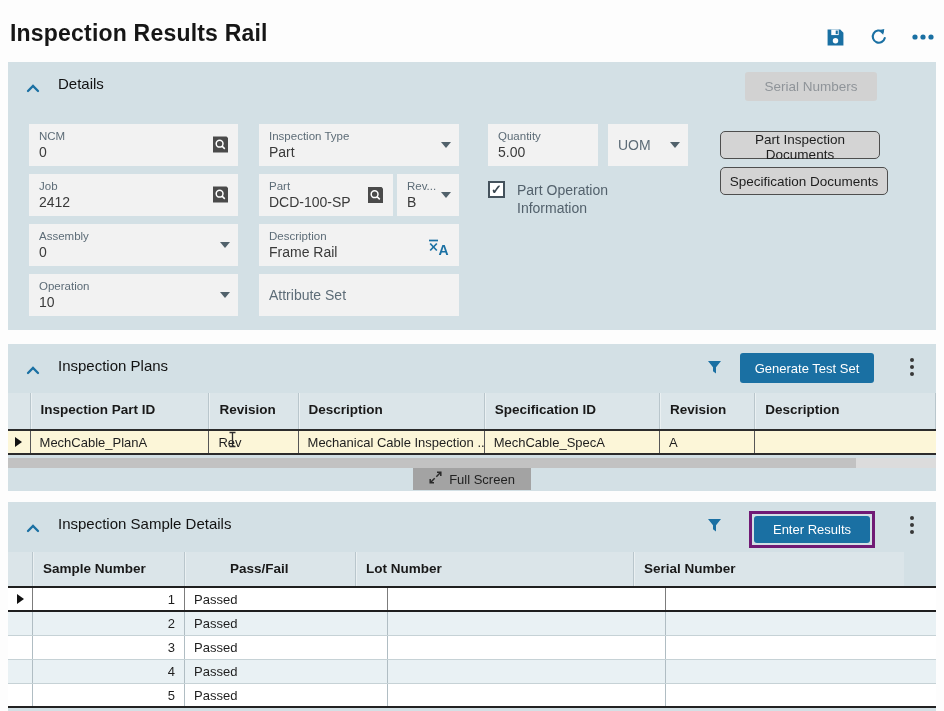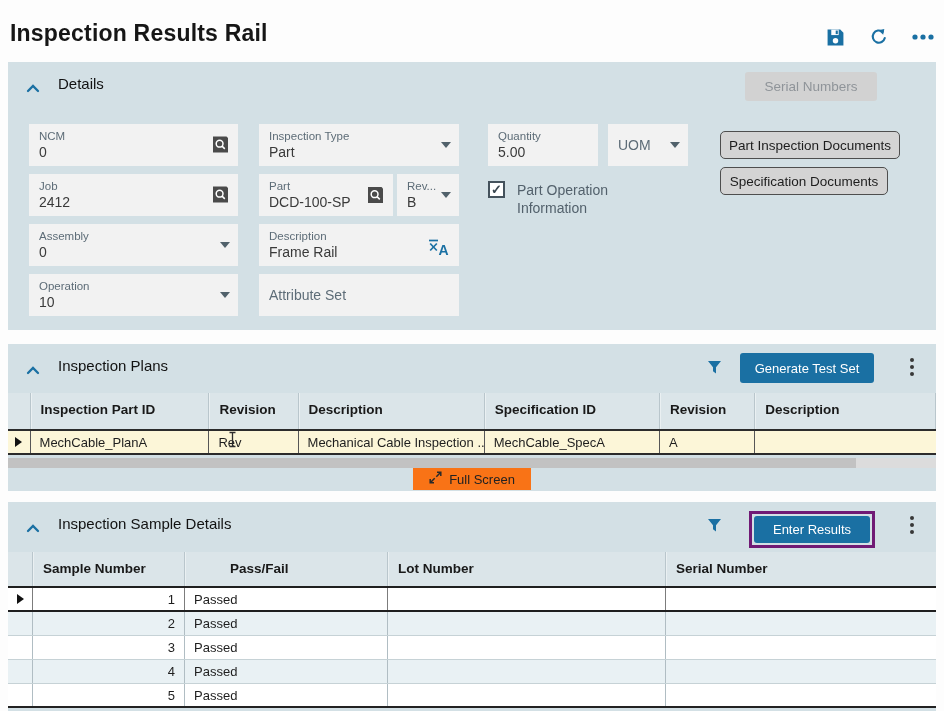--- a/index.html
+++ b/index.html
@@ -46,21 +46,21 @@
   .td-cell { font-size:13px; color:#1e1e1e; padding:4px 0 0 9px; white-space:nowrap; overflow:hidden; position:relative; }
   .sel-cell { padding:0; display:flex; align-items:center; justify-content:center; }
   .tri-right { width:0; height:0; border-top:5px solid transparent; border-bottom:5px solid transparent; border-left:7px solid #111111; }
 
   
   .plans-head { top:49px; height:36px; }
   .plans-data { top:85px; height:26px; background:#fcf6d8; border-top:2px solid #2b2b2b; border-bottom:2px solid #2b2b2b; }
   .plans-data .td-cell { border-right:1px solid #565656; }
   .plans-scrollbar { position:absolute; left:0; top:114px; width:928px; height:10px; background:#dcdcdc; }
   .plans-scroll-thumb { position:absolute; left:0; top:0; width:848px; height:10px; background:#c2c2c2; cursor:pointer; }
-  .btn-fullscreen { position:absolute; left:405px; top:124px; width:118px; height:22px; background:#f97316; border:none; font-size:13px; color:#222222; font-family:inherit; display:flex; align-items:center; justify-content:center; gap:7px; cursor:pointer; }
+  .btn-fullscreen { position:absolute; left:405px; top:124px; width:118px; height:22px; background:#a3a3a3; border:none; font-size:13px; color:#222222; font-family:inherit; display:flex; align-items:center; justify-content:center; gap:7px; cursor:pointer; }
 
   
   .samples-head { top:50px; height:34px; }
   .samp-row { display:flex; position:absolute; left:0; width:928px; }
   .samp-row .td-cell { border-right:1px solid #b0bdc3; }
   .row-selected { top:84px; height:26px; background:#ffffff; border-top:2px solid #1f1f1f; border-bottom:2px solid #1f1f1f; }
   .row-selected .td-cell { border-right:1px solid #7c7c7c; }
   .row-r2 { top:110px; } .row-r3 { top:134px; } .row-r4 { top:158px; } .row-r5 { top:182px; }
   .row-plain { height:24px; background:#ffffff; border-bottom:1px solid #c6d2d6; }
   .row-alt { height:24px; background:#e9f1f4; border-bottom:1px solid #c6d2d6; }
@@ -137,21 +137,21 @@
     <div class="field" style="left:480px; top:62px; width:110px;">
       <span class="f-label">Quantity</span>
       <span class="f-value">5.00</span>
     </div>
     <div class="field" style="left:600px; top:62px; width:80px;">
       <span class="f-label-only">UOM</span>
       <span class="f-icon">
           <i class="caret"></i>
         </span>
     </div>
-    <button class="btn-doc" style="left:712px; top:69px; width:180px;">Part Inspection Documents</button>
+    <button class="btn-doc" style="left:712px; top:69px; width:160px;">Part Inspection Documents</button>
 
     <div class="field" style="left:21px; top:112px; width:209px;">
       <span class="f-label">Job</span>
       <span class="f-value">2412</span>
       <span class="f-icon">
         <svg class="search-badge" viewBox="0 0 19 19">
             <path d="M2 1 h13.5 l1.5 1.5 v14.5 h-15 z" fill="#4a4a4a"></path>
             <circle cx="8.6" cy="8.2" r="3.4" fill="none" stroke="#ffffff" stroke-width="1.5"></circle>
             <line x1="11" y1="10.6" x2="13.8" y2="13.4" stroke="#ffffff" stroke-width="1.5"></line>
           </svg>
@@ -287,21 +287,21 @@
     </div>
     <span class="kebab">
         <i></i>
         <i></i>
         <i></i>
       </span>
 
     <div class="tbl-row samples-head">
       <div class="th-cell sel-cell" style="width:25px;"></div>
       <div class="th-cell" style="width:152px;">Sample Number</div>
-      <div class="th-cell" style="width:203px;padding-left:44px;">Pass/Fail</div>
+      <div class="th-cell" style="width:171px;padding-left:44px;">Pass/Fail</div>
       <div class="th-cell" style="width:278px;">Lot Number</div>
       <div class="th-cell" style="width:270px; border-right:none;">Serial Number</div>
     </div>
 
     <div class="samp-row row-selected">
       <div class="td-cell sel-cell" style="width:25px;">
           <i class="tri-right"></i>
         </div>
       <div class="td-cell num-cell" style="width:152px;">1</div>
       <div class="td-cell" style="width:203px;">Passed</div>

